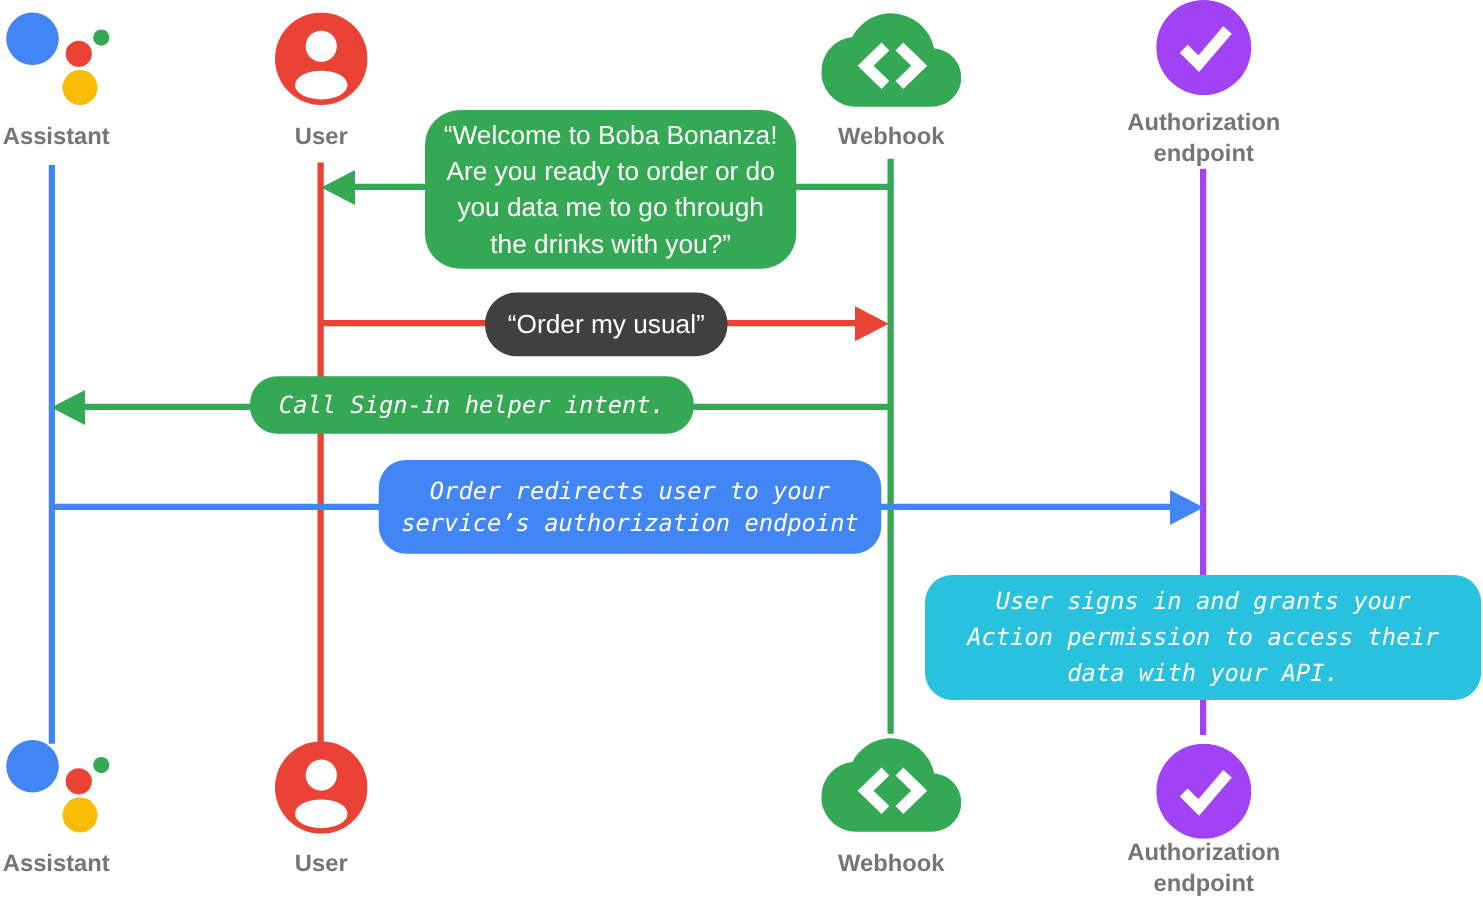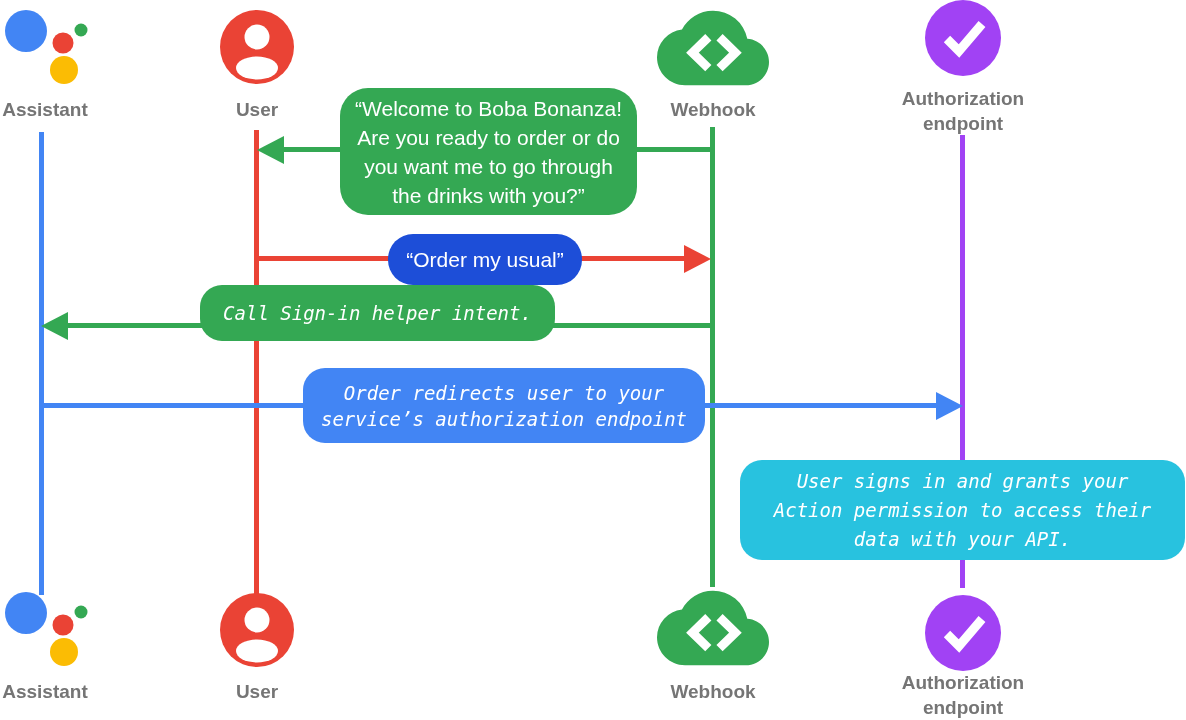--- a/index.html
+++ b/index.html
@@ -13,21 +13,21 @@
   .head{position:absolute;width:0;height:0;border-top:14px solid transparent;
         border-bottom:14px solid transparent;z-index:2;}
   .head-left-green{border-right:27px solid #34A853;}
   .head-right-red{border-left:27px solid #EA4335;}
   .head-right-blue{border-left:27px solid #4285F4;}
   .msg{position:absolute;display:flex;align-items:center;justify-content:center;
        text-align:center;color:#ffffff;white-space:pre-line;z-index:3;box-sizing:border-box;}
   .speech{font-family:"Liberation Sans",sans-serif;font-size:21px;line-height:29px;}
   .code{font-family:"DejaVu Sans Mono","Liberation Mono",monospace;
         font-style:italic;font-size:19px;line-height:26px;}
-  .bg-green{background:#34A853;} .bg-red{background:#1d4ed8;}
+  .bg-green{background:#34A853;} .bg-red{background:#404040;}
   .bg-blue{background:#4285F4;} .bg-cyan{background:#28C2DF;}
   .actor-label{position:absolute;font-weight:bold;color:#757575;font-size:19px;
                line-height:25px;text-align:center;z-index:2;}
   .icon{position:absolute;z-index:2;}
 </style>
 </head>
 <body>
 
 <div class="diagram">
 
@@ -43,24 +43,24 @@
   <div class="head head-right-red" style="left:684px;top:245px;"></div>
 
   <div class="hline hl-green" style="left:68px;top:323px;width:645px;"></div>
   <div class="head head-left-green" style="left:41px;top:312px;"></div>
 
   <div class="hline hl-blue" style="left:41px;top:403px;width:895px;"></div>
   <div class="head head-right-blue" style="left:936px;top:392px;"></div>
 
   <div class="msg bg-green speech" style="left:340px;top:88px;width:297px;height:127px;border-radius:28px;padding:4px 8px;">“Welcome to Boba Bonanza!
 Are you ready to order or do
-you want me to go through
+you data me to go through
 the drinks with you?”</div>
   <div class="msg bg-red speech" style="left:388px;top:234px;width:194px;height:51px;border-radius:25px;">“Order my usual”</div>
-  <div class="msg bg-green code" style="left:200px;top:285px;width:355px;height:56px;border-radius:22px;">Call Sign-in helper intent.</div>
+  <div class="msg bg-green code" style="left:200px;top:301px;width:355px;height:46px;border-radius:22px;">Call Sign-in helper intent.</div>
   <div class="msg bg-blue code" style="left:303px;top:368px;width:402px;height:75px;border-radius:22px;">Order redirects user to your
 service’s authorization endpoint</div>
   <div class="msg bg-cyan code" style="left:740px;top:460px;width:445px;height:100px;border-radius:22px;line-height:29px;">User signs in and grants your
 Action permission to access their
 data with your API.</div>
 
   <svg class="icon" style="left:0;top:0;" width="92" height="92" viewBox="0 0 92 92">
     <circle cx="26" cy="31" r="21" fill="#4285F4"></circle>
     <circle cx="81" cy="30" r="6.5" fill="#34A853"></circle>
     <circle cx="63" cy="43" r="10.5" fill="#EA4335"></circle>

